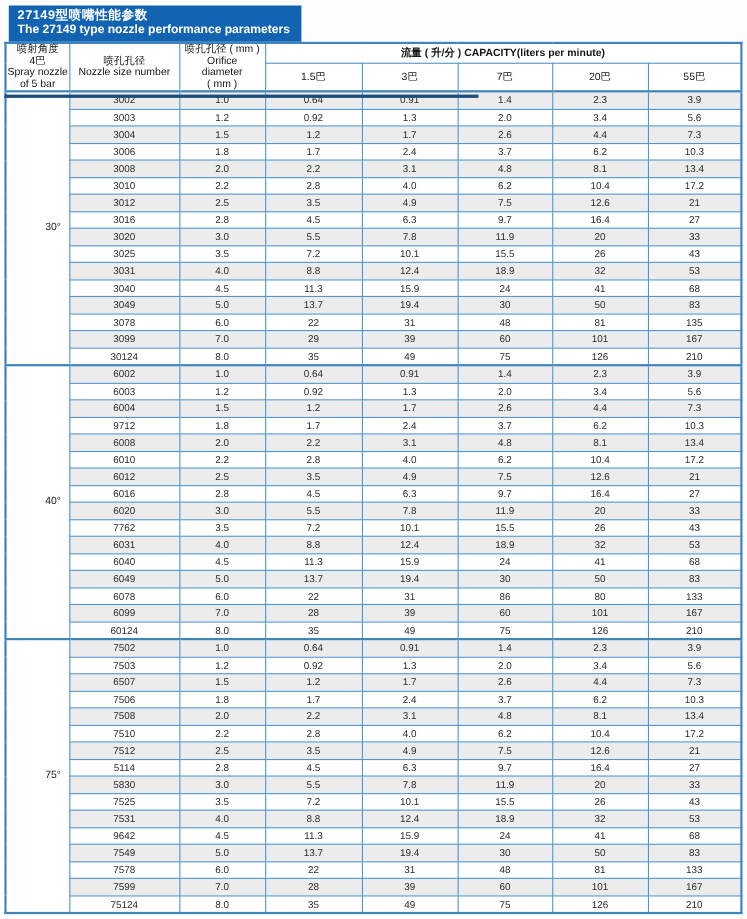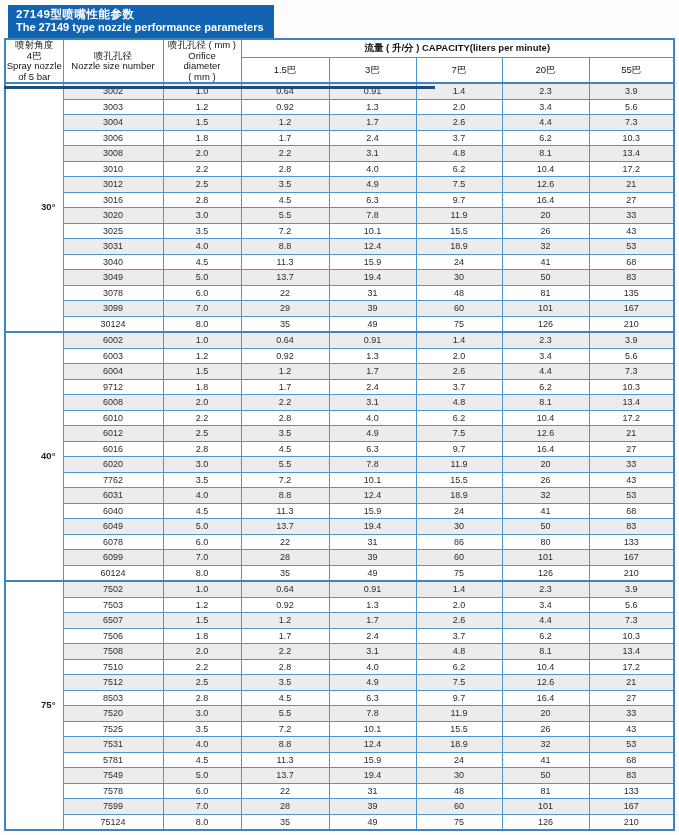--- a/index.html
+++ b/index.html
@@ -54,21 +54,21 @@
     height: 14.5px;
     line-height: 14.5px;
     padding: 0;
     font-size: 9px;
     color: var(--text-dark);
     background: #fff;
   }
   tbody tr.alt td { background: var(--row-alt); }
   tbody td.angle {
     background: #fff !important;
-    font-weight: 700;
+    font-weight: 400;
     font-size: 9.5px;
     color: #222;
     padding-left: 28px;
   }
   tbody tr.group-start td { border-top: 2px solid var(--border-dark); margin-top: 24px; }
   .header-artifact {
     position: absolute;
     left: 4px; top: 86px;
     width: 431px; height: 2.5px;
     background: var(--artifact-navy);
@@ -471,30 +471,30 @@
       <tr class="alt">
         <td>7512</td>
         <td>2.5</td>
         <td>3.5</td>
         <td>4.9</td>
         <td>7.5</td>
         <td>12.6</td>
         <td>21</td>
       </tr>
       <tr>
-        <td>8503</td>
+        <td>5114</td>
         <td>2.8</td>
         <td>4.5</td>
         <td>6.3</td>
         <td>9.7</td>
         <td>16.4</td>
         <td>27</td>
       </tr>
       <tr class="alt">
-        <td>7520</td>
+        <td>5830</td>
         <td>3.0</td>
         <td>5.5</td>
         <td>7.8</td>
         <td>11.9</td>
         <td>20</td>
         <td>33</td>
       </tr>
       <tr>
         <td>7525</td>
         <td>3.5</td>
@@ -507,21 +507,21 @@
       <tr class="alt">
         <td>7531</td>
         <td>4.0</td>
         <td>8.8</td>
         <td>12.4</td>
         <td>18.9</td>
         <td>32</td>
         <td>53</td>
       </tr>
       <tr>
-        <td>5781</td>
+        <td>9642</td>
         <td>4.5</td>
         <td>11.3</td>
         <td>15.9</td>
         <td>24</td>
         <td>41</td>
         <td>68</td>
       </tr>
       <tr class="alt">
         <td>7549</td>
         <td>5.0</td>

